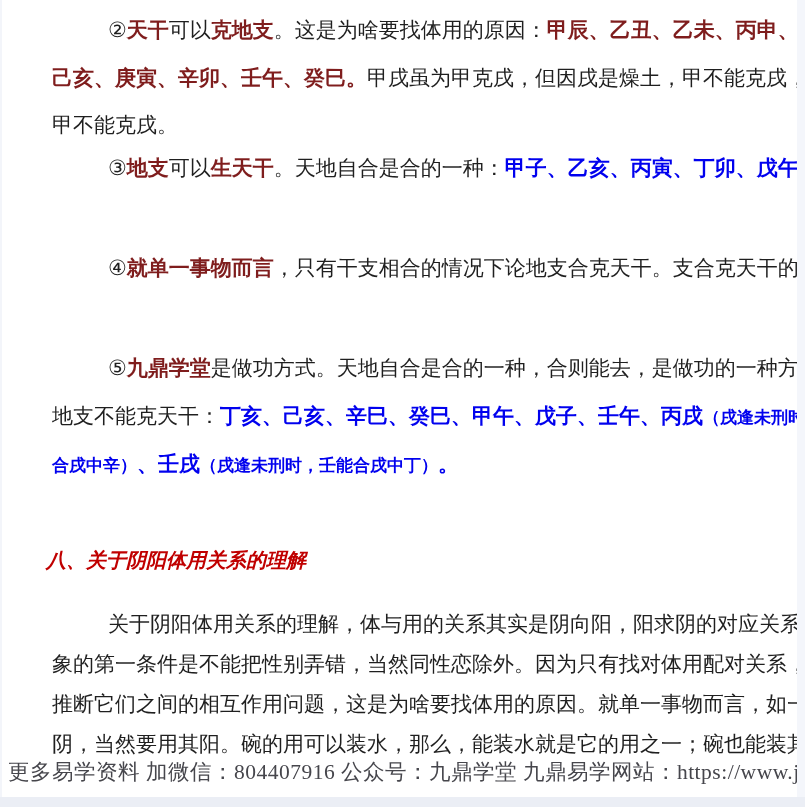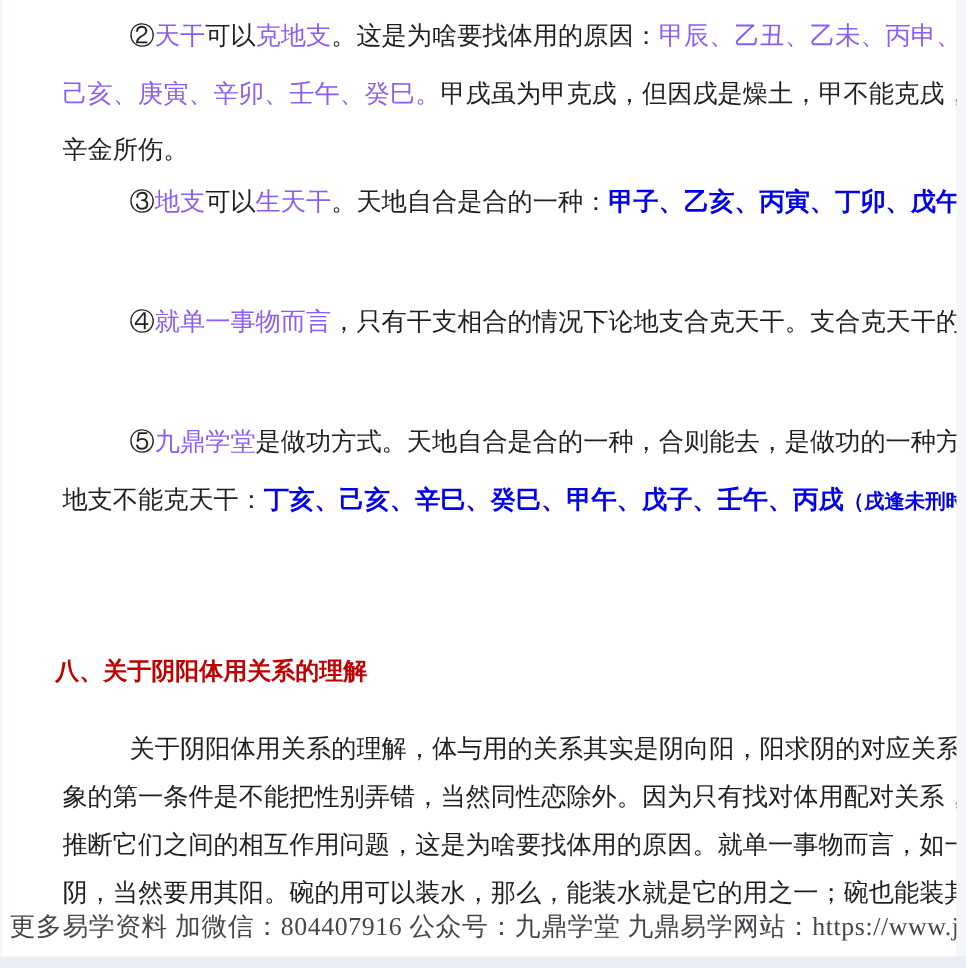--- a/index.html
+++ b/index.html
@@ -18,57 +18,59 @@
   .line{white-space:nowrap;overflow:visible;}
   .indent{text-indent:56px;}
   #p0{top:7px;line-height:47.5px;}
   #p1{top:145px;line-height:47.5px;}
   #p2{top:245px;line-height:47.5px;}
   #p3{top:345px;line-height:47.5px;}
   #p4{top:604px;line-height:40px;}
 
   
   .run-k{color:#1f1f1f;}
-  .run-r{color:#8b5cf6;font-weight:normal;}
+  .run-r{color:#7f1d1d;font-weight:bold;}
   .run-ru{color:#ff0000;font-weight:bold;text-decoration:underline;}
   .run-b{color:#0101ee;font-weight:bold;}
   .run-bs{color:#0101ee;font-weight:bold;font-size:17px;}
 
   
   #heading{
     position:absolute;left:46px;top:548px;
     font-size:20px;line-height:24px;font-weight:bold;color:#c00000;
     white-space:nowrap;
+    font-style:italic;
   }
 
   
   #footer{
     position:absolute;left:8px;top:756px;
     font-size:21.5px;line-height:32px;color:#46464c;
     white-space:nowrap;letter-spacing:0.5px;
   }
 </style>
 </head>
 <body>
 
 <main>
   <div id="p0" class="para">
       <div class="line indent"><span class="run-k">②</span><span class="run-r">天干</span><span class="run-k">可以</span><span class="run-r">克地支</span><span class="run-k">。这是为啥要找体用的原因：</span><span class="run-r">甲辰、乙丑、乙未、丙申、丁酉、戊子、</span></div>
       <div class="line"><span class="run-r">己亥、庚寅、辛卯、壬午、癸巳。</span><span class="run-k">甲戌虽为甲克戌，但因戌是燥土，甲不能克戌，反被戌中</span></div>
-      <div class="line"><span class="run-k">辛金所伤。</span></div>
+      <div class="line"><span class="run-k">甲不能克戌。</span></div>
     </div>
   <div id="p1" class="para">
       <div class="line indent"><span class="run-k">③</span><span class="run-r">地支</span><span class="run-k">可以</span><span class="run-r">生天干</span><span class="run-k">。天地自合是合的一种：</span><span class="run-b">甲子、乙亥、丙寅、丁卯、戊午、己巳、</span></div>
     </div>
   <div id="p2" class="para">
       <div class="line indent"><span class="run-k">④</span><span class="run-r">就单一事物而言</span><span class="run-k">，只有干支相合的情况下论地支合克天干。支合克天干的配置共有四</span></div>
     </div>
   <div id="p3" class="para">
       <div class="line indent"><span class="run-k">⑤</span><span class="run-r">九鼎学堂</span><span class="run-k">是做功方式。天地自合是合的一种，合则能去，是做功的一种方式。干支相</span></div>
       <div class="line"><span class="run-k">地支不能克天干：</span><span class="run-b">丁亥、己亥、辛巳、癸巳、甲午、戊子、壬午、丙戌</span><span class="run-bs">（戌逢未刑时，丙能</span></div>
+      <div class="line"><span class="run-bs">合戌中辛）</span><span class="run-b">、壬戌</span><span class="run-bs">（戌逢未刑时，壬能合戌中丁）</span><span class="run-b">。</span></div>
     </div>
 
   <div id="heading">八、关于阴阳体用关系的理解</div>
 
   <div id="p4" class="para">
       <div class="line indent"><span class="run-k">关于阴阳体用关系的理解，体与用的关系其实是阴向阳，阳求阴的对应关系。就象谈对</span></div>
       <div class="line"><span class="run-k">象的第一条件是不能把性别弄错，当然同性恋除外。因为只有找对体用配对关系，才能正确</span></div>
       <div class="line"><span class="run-k">推断它们之间的相互作用问题，这是为啥要找体用的原因。就单一事物而言，如一个碗，属</span></div>
       <div class="line"><span class="run-k">阴，当然要用其阳。碗的用可以装水，那么，能装水就是它的用之一；碗也能装其它，如汤</span></div>
     </div>

